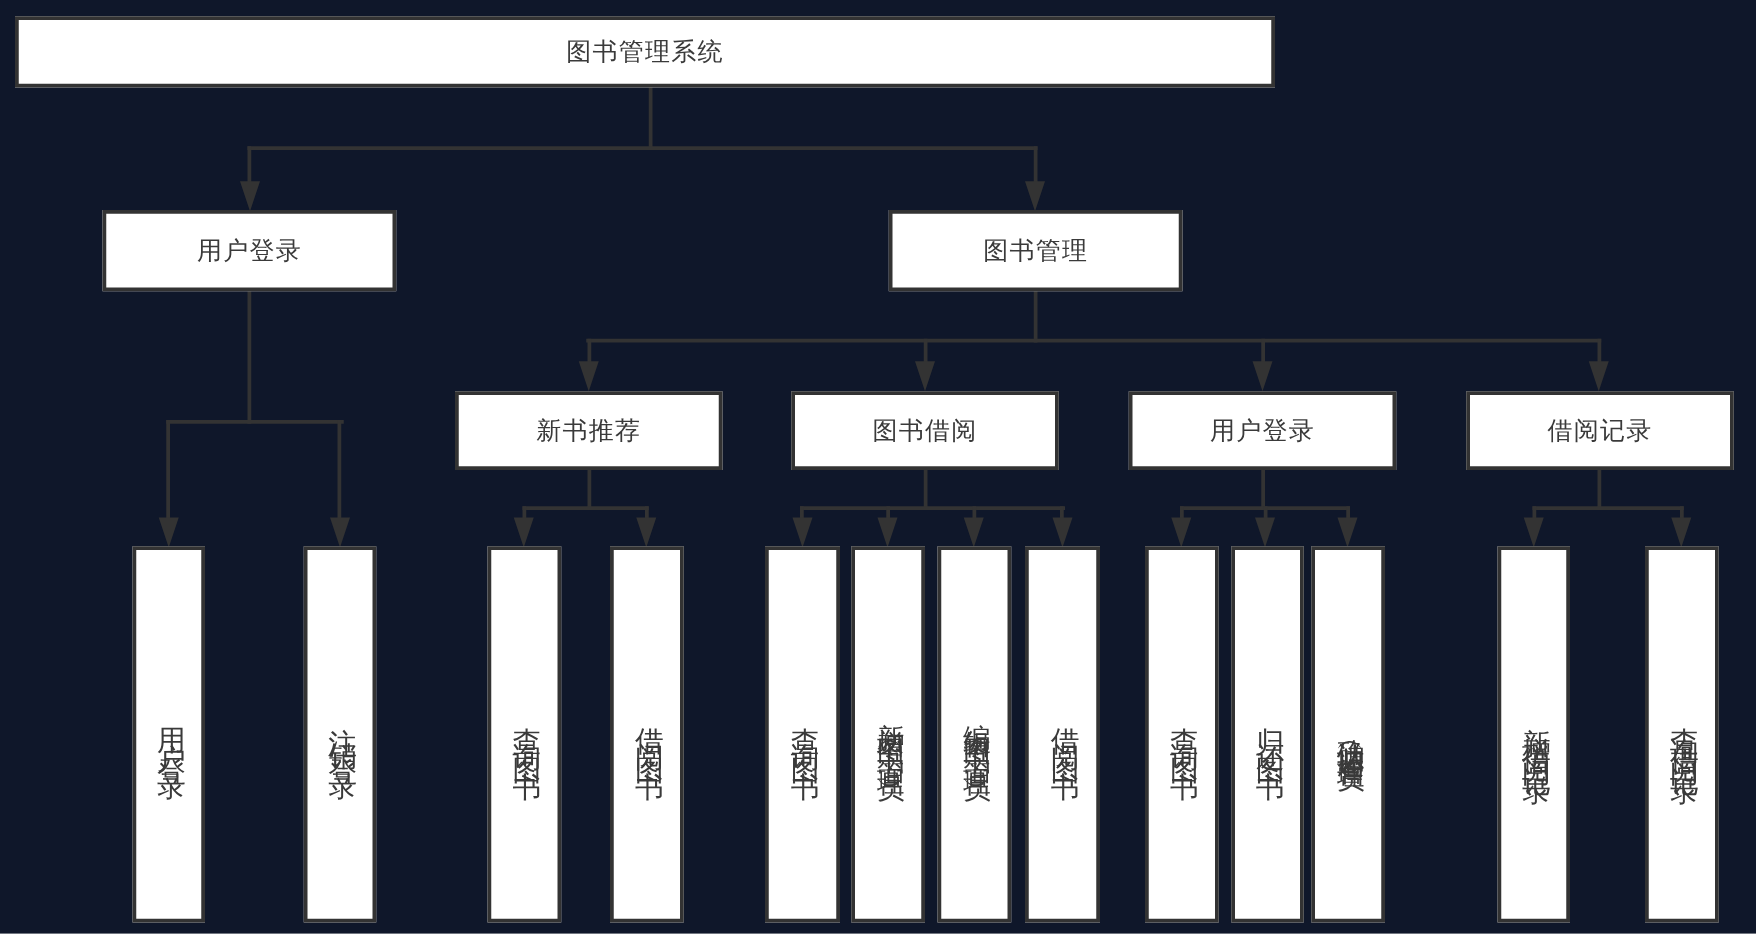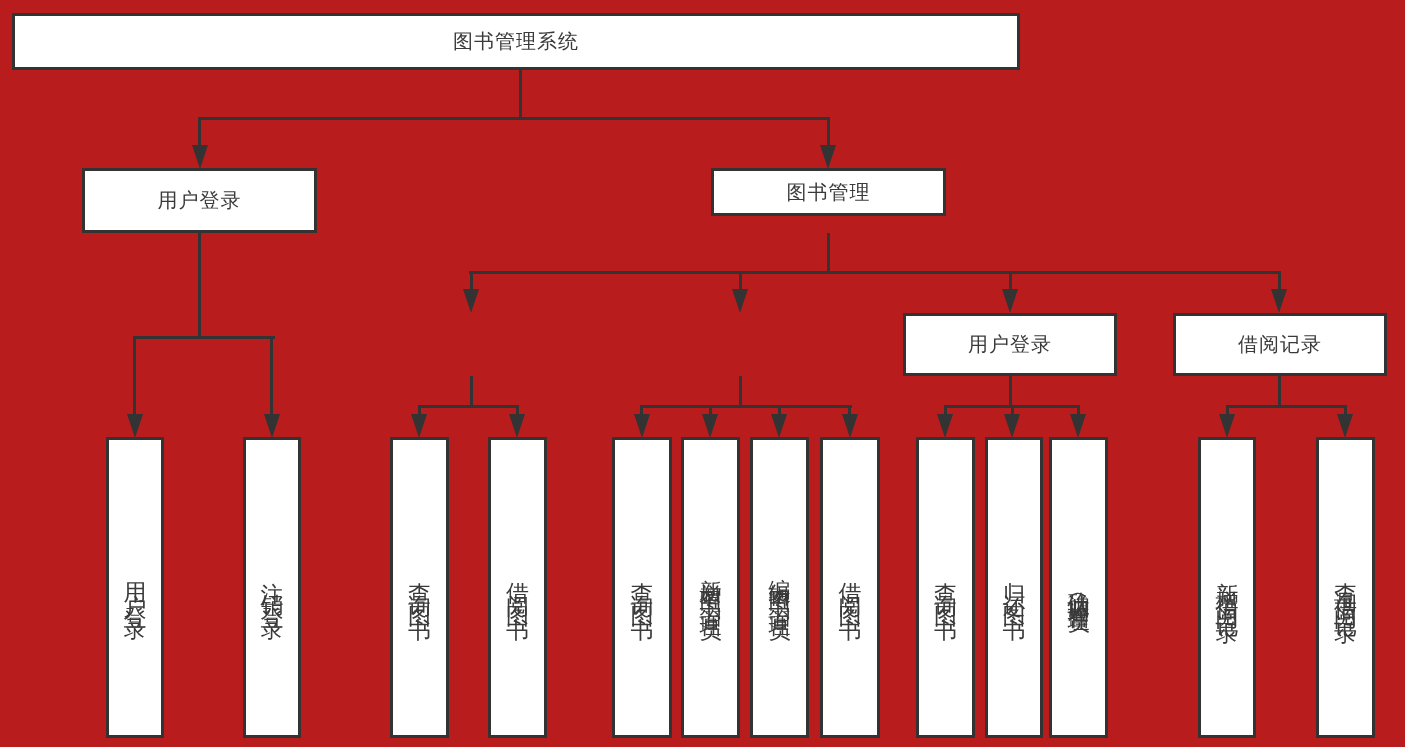--- a/index.html
+++ b/index.html
@@ -1,18 +1,18 @@
 <!DOCTYPE html>
 <html><head>
 <meta charset="utf-8">
 <style>
   html,body{margin:0;padding:0;background:#fff;}
   .stage{
-    position:relative;width:1405px;height:747px;background:#b91c1c;
-    font-family:Liberation Serif, serif;color:#333;
+    position:relative;width:1405px;height:747px;background:#0f172a;
+    font-family:Liberation Mono, monospace;color:#333;
     overflow:hidden;
   }
   .box{
     position:absolute;box-sizing:border-box;border:3px solid #333;background:#fff;
     display:flex;align-items:center;justify-content:center;
   }
   .box.h span{font-size:20px;letter-spacing:1px;color:#3a3a3a;white-space:nowrap;}
   .vt{
     writing-mode:vertical-rl;text-orientation:mixed;
     font-size:23px;color:#3a3a3a;line-height:1;white-space:nowrap;
@@ -96,24 +96,30 @@
   <div class="line" style="left:1344px;top:405px;width:3px;height:12px"></div>
   <div class="ah" style="left:1337px;top:414px"></div>
 
   <div class="box h" style="left:12px;top:13px;width:1008px;height:57px">
     <span>图书管理系统</span>
   </div>
 
   <div class="box h" style="left:82px;top:168px;width:235px;height:65px">
     <span>用户登录</span>
   </div>
-  <div class="box h" style="left:711px;top:168px;width:235px;height:48px">
+  <div class="box h" style="left:711px;top:168px;width:235px;height:65px">
     <span>图书管理</span>
   </div>
 
+  <div class="box h" style="left:364px;top:313px;width:214px;height:63px">
+    <span>新书推荐</span>
+  </div>
+  <div class="box h" style="left:633px;top:313px;width:214px;height:63px">
+    <span>图书借阅</span>
+  </div>
   <div class="box h" style="left:903px;top:313px;width:214px;height:63px">
     <span>用户登录</span>
   </div>
   <div class="box h" style="left:1173px;top:313px;width:214px;height:63px">
     <span>借阅记录</span>
   </div>
 
   <div class="box v" style="left:106px;top:437px;width:58px;height:301px">
     <span class="vt v4">用户登录</span>
   </div>

